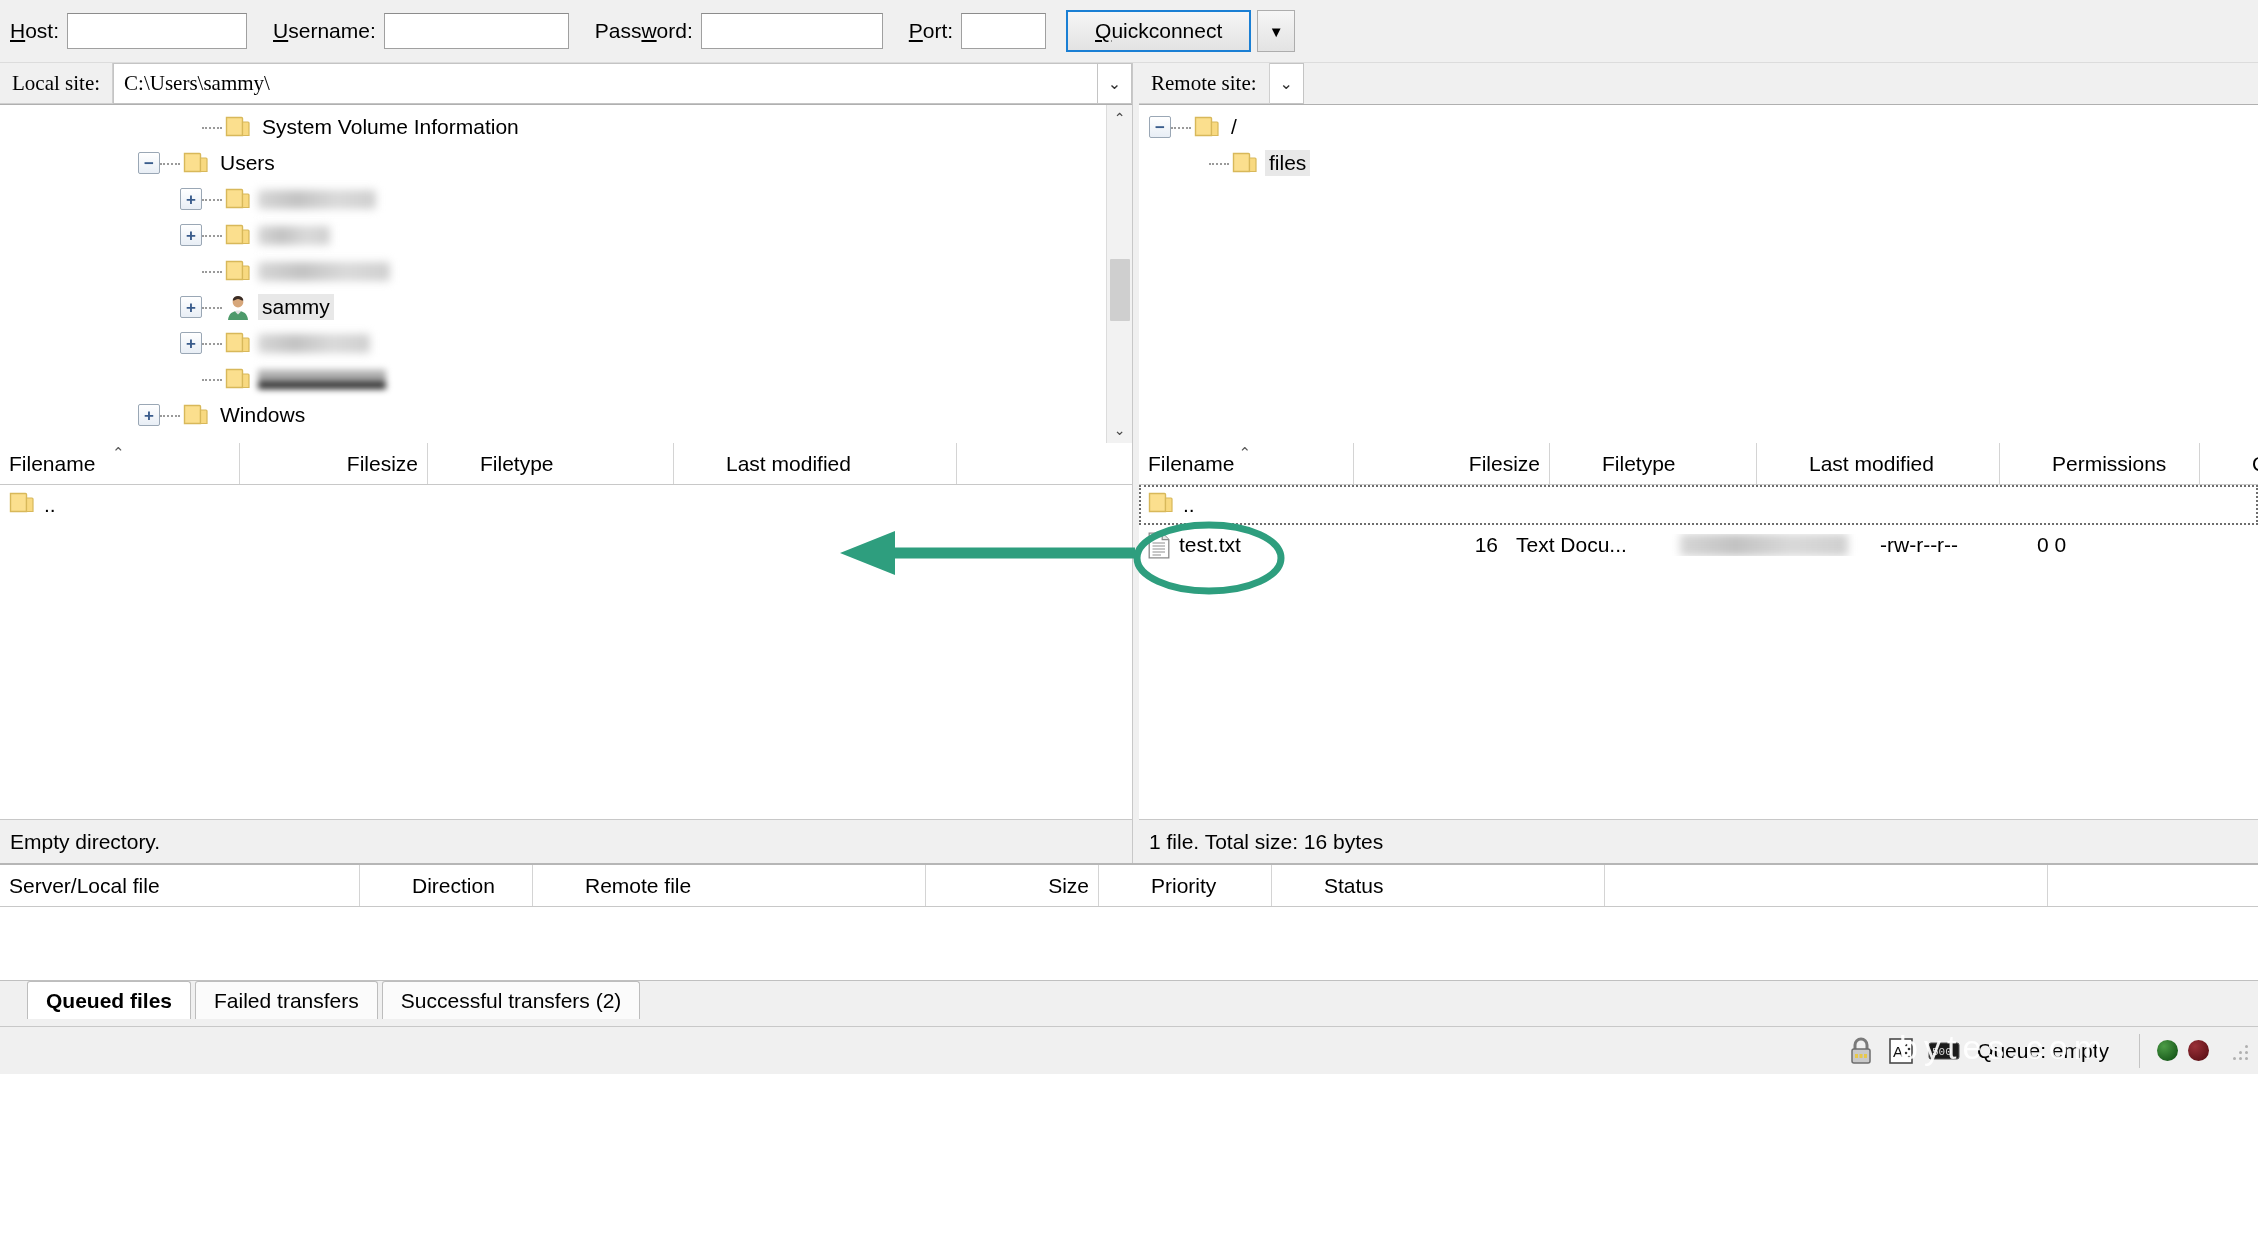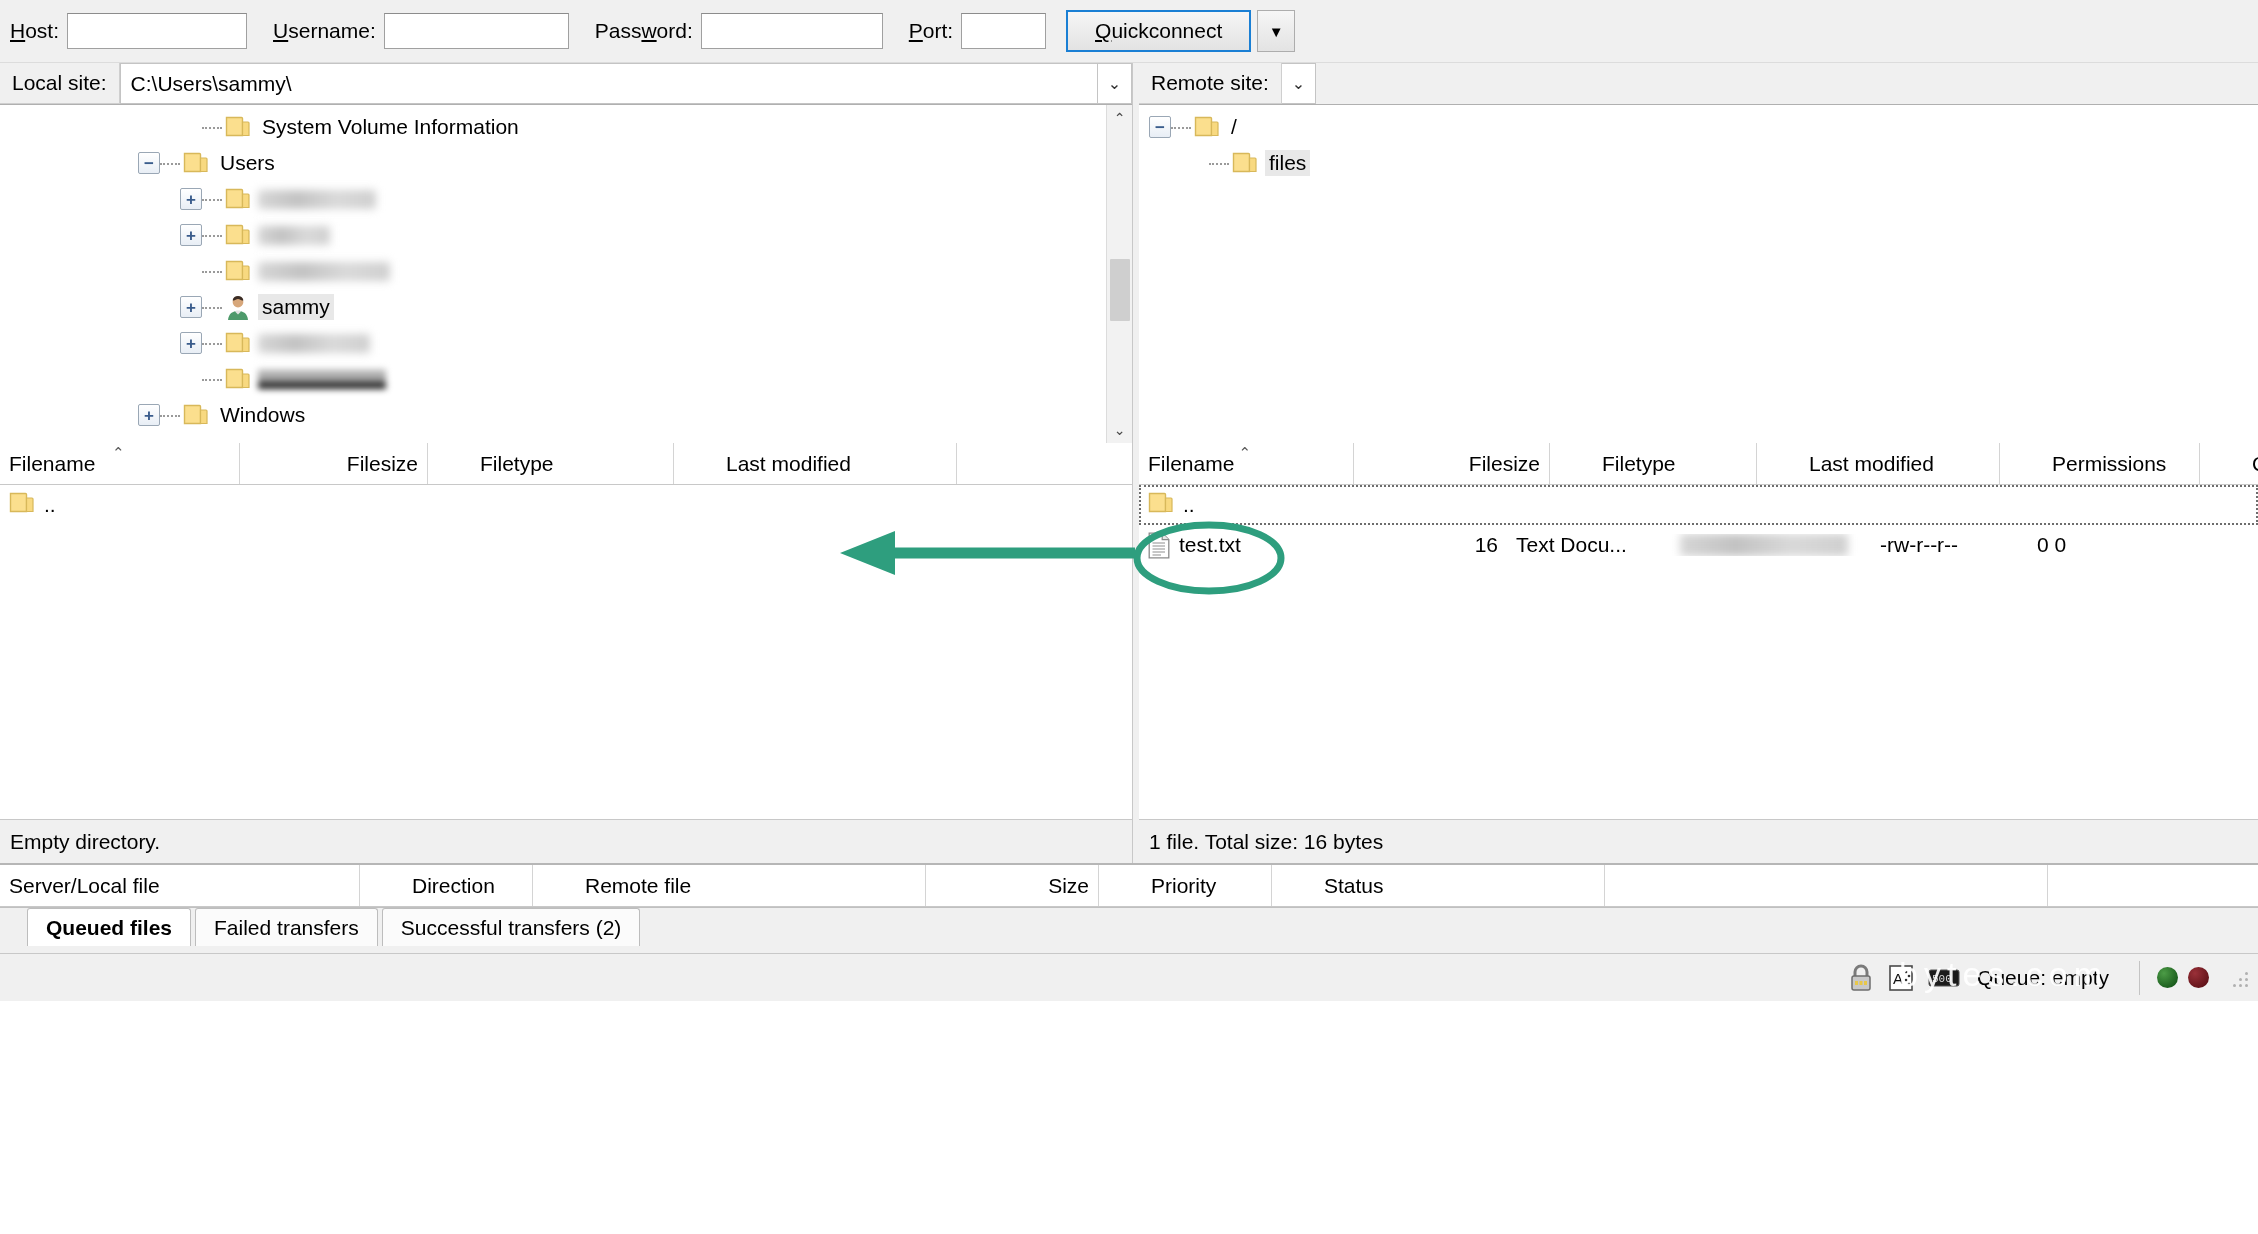--- a/index.html
+++ b/index.html
@@ -6,21 +6,21 @@
   html, body {
     margin: 0; padding: 0;
     width: 2258px; height: 1234px;
     overflow: hidden;
     background: #ffffff;
     font-family: "Liberation Sans", sans-serif;
     font-size: 21px;
     color: #000000;
     -webkit-font-smoothing: antialiased;
   }
-  .app { width: 2258px; height: 908px; display: flex; flex-direction: column; background:#a21caf; }
+  .app { width: 2258px; height: 1074px; display: flex; flex-direction: column; background:#a21caf; }
 
   
   .qbar {
     height: 63px; flex: 0 0 63px;
     background: #f0f0f0;
     display: flex; align-items: center;
     padding-left: 10px;
     border-bottom: 1px solid #dcdcdc;
   }
   .qlabel { font-size: 21px; margin-right: 8px; white-space: nowrap; }
@@ -62,20 +62,21 @@
   .pane { display: flex; flex-direction: column; background: #ffffff; }
   .pane-left { width: 1133px; border-right: 1px solid #c8c8c8; }
   .pane-divider { width: 6px; background: #f0f0f0; cursor: col-resize; }
   .pane-right { width: 1119px; }
 
   .site-row {
     display: flex; align-items: stretch;
     height: 42px; flex: 0 0 42px;
     background: #f0f0f0;
     border-bottom: 1px solid #b0b0b0;
+    font-family: Liberation Serif, serif;
   }
   .site-label {
     background: #f0f0f0;
     border: 1px solid #cfcfcf;
     border-left: none; border-top: none;
     display: flex; align-items: center;
     padding: 0 12px;
     font-size: 21px; white-space: nowrap;
   }
   .site-path {

